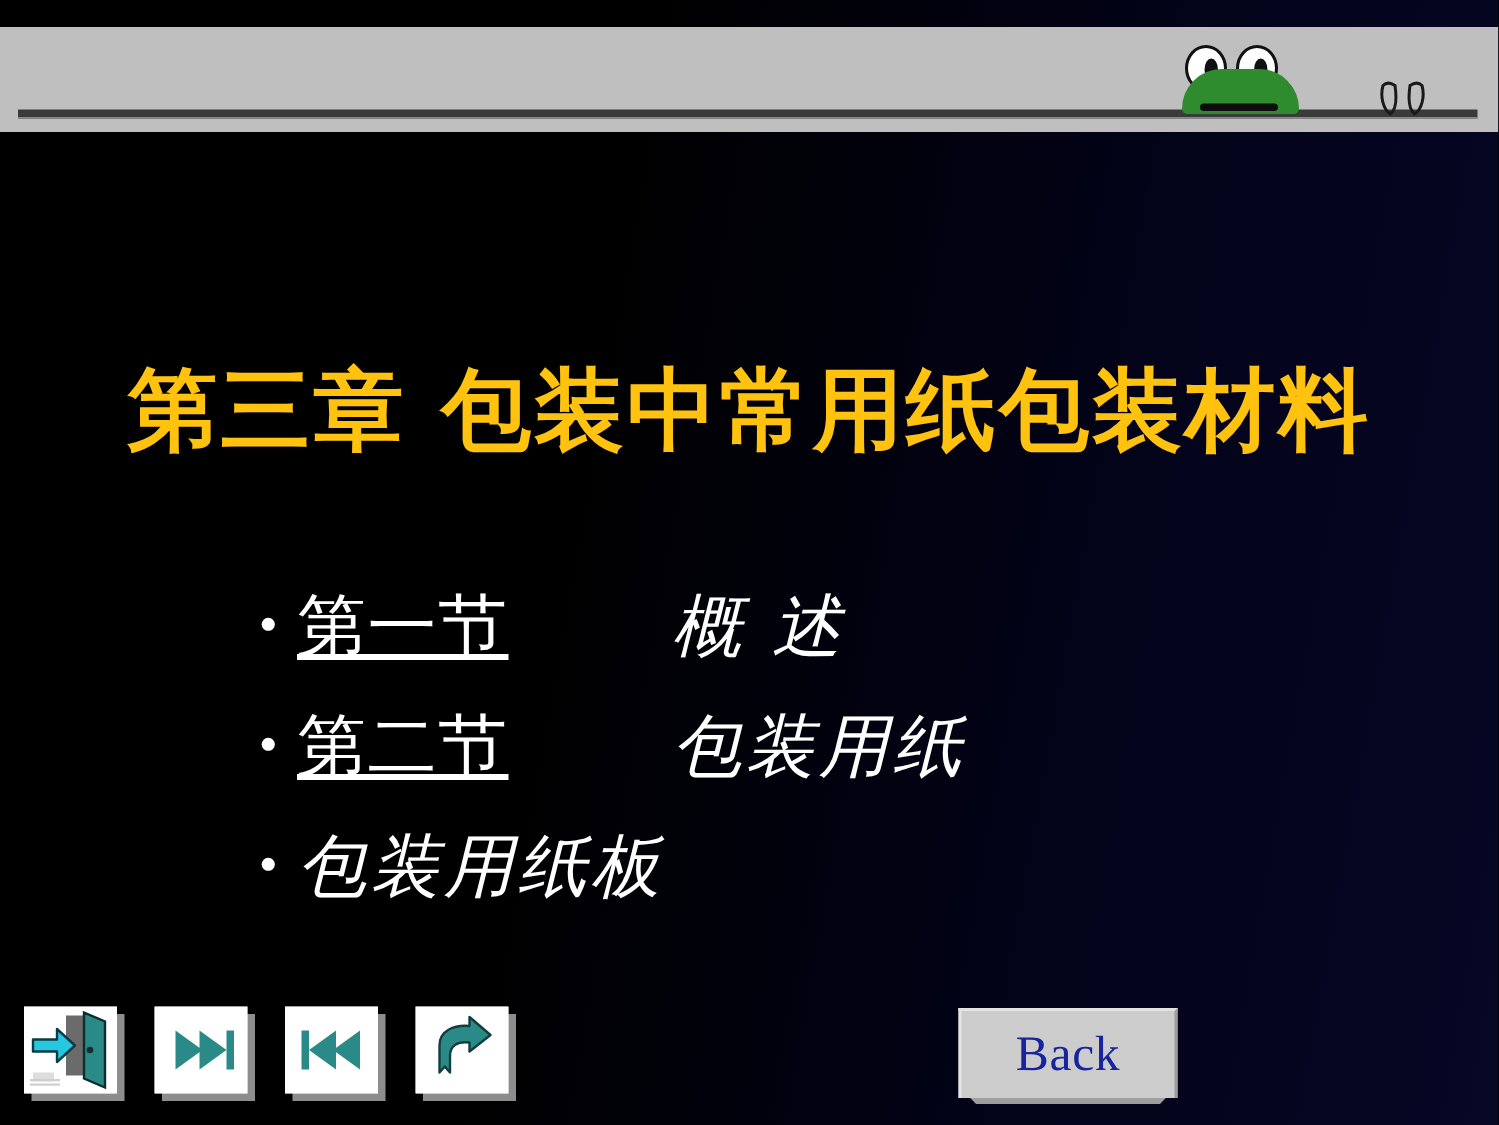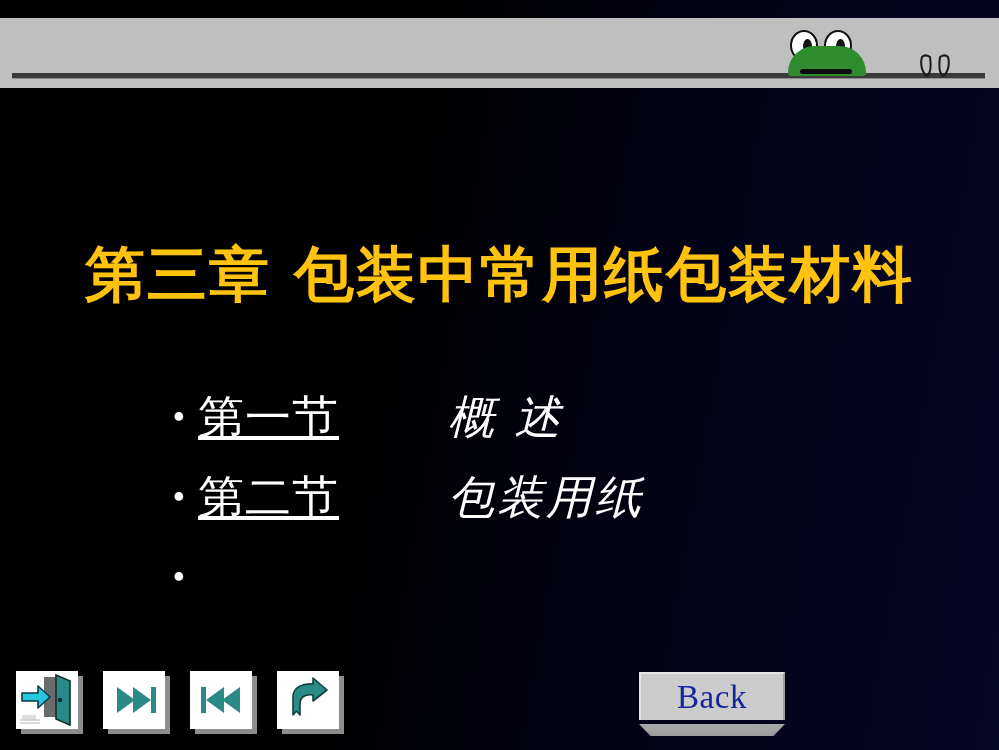--- a/index.html
+++ b/index.html
@@ -159,21 +159,21 @@
   .pushbtn {
     position: absolute;
     top: 672px;
     width: 146px;
     height: 52px;
   }
   .pushbtn .face {
     position: absolute;
     left: 0; top: 0;
     width: 146px;
-    height: 48px;
+    height: 60px;
     background: #cccccc;
     border-top: 2px solid #e4e4e4;
     border-left: 2px solid #e4e4e4;
     border-right: 2px solid #9d9d9d;
     box-sizing: border-box;
     display: flex;
     align-items: center;
     justify-content: center;
     color: #17249e;
     font-family: "Liberation Serif", serif;
@@ -228,20 +228,21 @@
       <span class="bullet-label">第一节</span>
       <span class="bullet-value">概  述</span>
     </div>
     <div class="bullet-row">
       <span class="bullet-dot">•</span>
       <span class="bullet-label">第二节</span>
       <span class="bullet-value">包装用纸</span>
     </div>
     <div class="bullet-row">
       <span class="bullet-dot">•</span>
+      <span class="bullet-value">包装用纸板</span>
     </div>
   </div>
 
   <div class="navbtn" id="nav-exit">
     <svg width="62" height="58" viewBox="0 0 62 58">
       <rect x="0" y="0" width="62" height="58" fill="#ffffff"></rect>
       <path d="M6 44 L20 44 L20 50 L6 50 Z" fill="#dddddd"></path>
       <path d="M4 49 L24 49 M4 52 L24 52" stroke="#cfcfcf" stroke-width="1.5"></path>
       <rect x="28" y="6" width="14" height="40" fill="#6b6b6b"></rect>
       <path d="M6 22 L22 22 L22 15 L34 26 L22 37 L22 30 L6 30 Z" fill="#26c7e0" stroke="#0a3b44" stroke-width="1.6" stroke-linejoin="round"></path>

